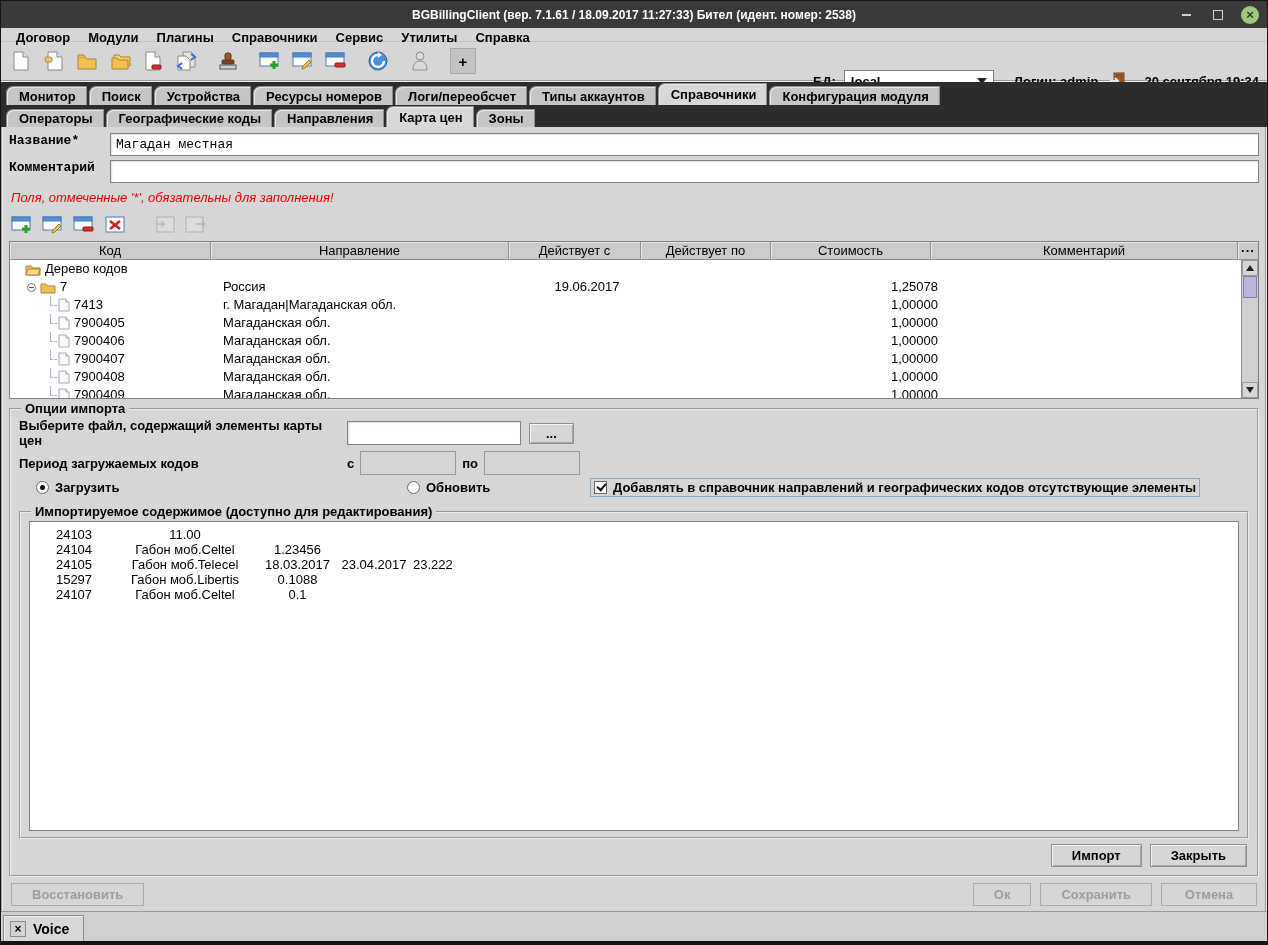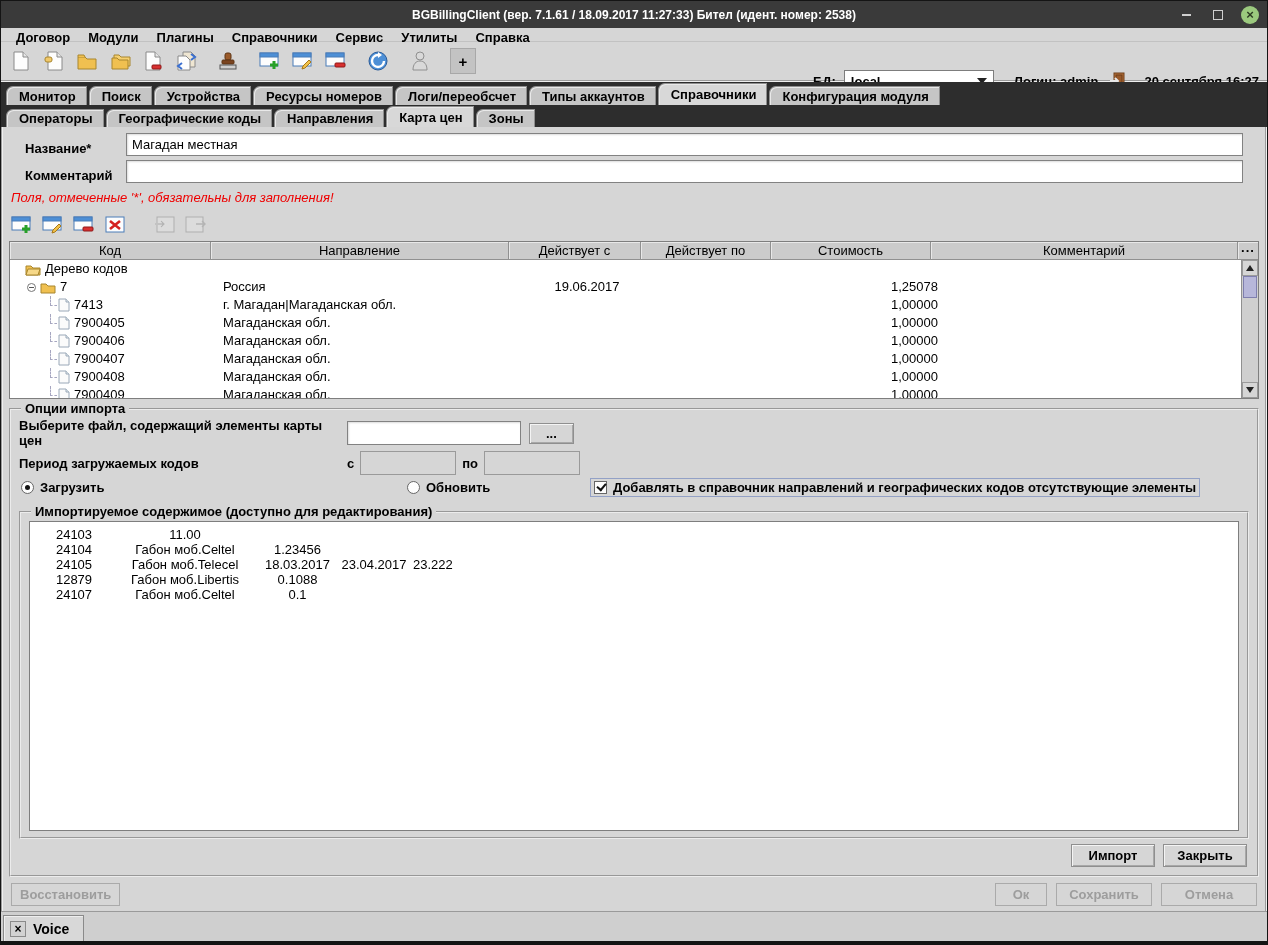--- a/index.html
+++ b/index.html
@@ -35,21 +35,21 @@
   .tabstrip { background:#2d2d2d; display:flex; align-items:flex-end; padding-left:5px; flex:none; }
   .tabstrip.main { height:23px; }
   .tabstrip.sub { height:22px; }
   .tab { background:#c5c5c5; border:1px solid #8e8e8e; border-bottom:none; border-top-left-radius:7px; font-weight:bold; padding:2px 10px 2px 12px; margin-right:2px; height:19px; line-height:15px; white-space:nowrap; cursor:default; box-shadow:inset 1px 1px 0 #e9e9e9; }
   .tab.active { background:#d8d8d8; height:22px; line-height:18px; }
   .tabstrip.sub .tab { height:18px; line-height:14px; }
   .tabstrip.sub .tab.active { height:21px; line-height:17px; }
 
   
   .content { flex:1; border-left:2px groove #efefef; border-right:2px groove #efefef; padding:4px 6px 0 6px; display:flex; flex-direction:column; overflow:hidden; }
-  .frow { display:flex; align-items:flex-end; margin:2px 16px; }
+  .frow { display:flex; align-items:flex-start; margin:2px 0;font-family:Liberation Mono, monospace; }
   .flabel { width:101px; font-weight:bold; flex:none; }
   .tinput { flex:1; height:23px; background:#fff; border:1px solid #828282; box-shadow:inset 1px 1px 2px rgba(0,0,0,.14); padding:0 5px; font-family:inherit; font-size:13px; }
   .note { color:#ee0000; font-style:italic; margin:5px 0 4px 2px; }
 
   
   .iconrow { display:flex; align-items:center; gap:9px; margin:6px 0 6px 2px; }
   .iconrow .gap { width:10px; }
   .ibtn { width:22px; height:20px; display:flex; align-items:center; justify-content:center; }
 
   
@@ -82,21 +82,21 @@
   .strack { flex:1; }
 
   
   fieldset { border:2px groove #ececec; margin-top:2px; padding:2px 8px 6px 8px; }
   legend { font-weight:bold; padding:0 4px; margin-left:2px; }
   .fs-import { flex:1; display:flex; flex-direction:column; overflow:hidden; }
   .filerow, .periodrow { display:flex; align-items:center; height:30px; }
   .wlabel { width:328px; font-weight:bold; flex:none; }
   .finput { width:174px; height:24px; background:#fff; border:1px solid #828282; box-shadow:inset 1px 1px 2px rgba(0,0,0,.14); }
   .dinput { width:96px; height:24px; background:#d6d6d6; border:1px solid #9a9a9a; }
-  .btn { background:#d6d6d6; border:1px solid #8f8f8f; box-shadow:inset 1px 1px 0 #f4f4f4, inset -1px -1px 0 #a8a8a8; font-weight:bold; font-family:inherit; font-size:13px; padding:3px 8px; cursor:default; }
+  .btn { background:#d6d6d6; border:1px solid #8f8f8f; box-shadow:inset 1px 1px 0 #f4f4f4, inset -1px -1px 0 #a8a8a8; font-weight:bold; font-family:inherit; font-size:13px; padding:3px 20px; cursor:default; }
   .btn.browse { margin-left:8px; padding:2px 16px; }
   .btn:disabled, .btn.disabled { color:#9d9d9d; box-shadow:none; border-color:#aaa; }
   .slabel { font-weight:bold; margin:0 6px; }
   .optrow { position:relative; height:24px; flex:none; }
   .opt { position:absolute; top:2px; display:flex; align-items:center; gap:6px; font-weight:bold; }
   .radio { width:13px; height:13px; border-radius:50%; border:1px solid #666; background:#fdfdfd; position:relative; flex:none; }
   .radio.sel::before { content:""; position:absolute; left:3px; top:3px; width:5px; height:5px; border-radius:50%; background:#111; }
   .cbox { width:13px; height:13px; border:1px solid #666; background:#fdfdfd; position:relative; flex:none; }
   .cbox.chk::before { content:""; position:absolute; left:2px; top:1px; width:7px; height:4px; border-left:2px solid #111; border-bottom:2px solid #111; transform:rotate(-50deg); }
   .opt.focused { outline:1px solid #93a1c6; padding:1px 3px; top:1px; }
@@ -247,21 +247,21 @@
         <span class="arrow"></span>
       </div>
       <span style="margin-left:12px">Логин: admin</span>
       <span class="ticon">
           <svg width="18" height="20">
             <rect x="5" y="2" width="10" height="16" fill="#b5713a" stroke="#6e3f1a"></rect>
             <rect x="7" y="4" width="6" height="12" fill="#9a5a2a" stroke="#6e3f1a"></rect>
             <path d="M1 10h7M6 7l3 3-3 3" fill="none" stroke="#e8e8e8" stroke-width="2"></path>
           </svg>
         </span>
-      <span class="datetime">20 сентября 16:27</span>
+      <span class="datetime">20 сентября 19:34</span>
     </div>
   </div>
 
   <div class="tabstrip main">
     <span class="tab">Монитор</span>
     <span class="tab">Поиск</span>
     <span class="tab">Устройства</span>
     <span class="tab">Ресурсы номеров</span>
     <span class="tab">Логи/переобсчет</span>
     <span class="tab">Типы аккаунтов</span>
@@ -517,41 +517,41 @@
 
       <div class="periodrow">
         <span class="wlabel">Период загружаемых кодов</span>
         <span class="slabel" style="margin-left:0">с</span>
         <input class="dinput" disabled="" style="">
         <span class="slabel">по</span>
         <input class="dinput" disabled="" style="">
       </div>
 
       <div class="optrow">
-        <span class="opt" style="left:2px">
+        <span class="opt" style="left:17px">
           <span class="radio sel"></span>
           <span>Загрузить</span>
         </span>
         <span class="opt" style="left:388px">
           <span class="radio"></span>
           <span>Обновить</span>
         </span>
         <span class="opt focused" style="left:572px">
           <span class="cbox chk"></span>
           <span>Добавлять в справочник направлений и географических кодов отсутствующие элементы</span>
         </span>
       </div>
 
       <fieldset class="fs-content">
         <legend>Импортируемое содержимое (доступно для редактирования)</legend>
         <div class="editarea">
           <div class="eline"><span class="ec0">24103</span><span class="ec1">11.00</span></div>
           <div class="eline"><span class="ec0">24104</span><span class="ec1">Габон моб.Celtel</span><span class="ec2">1.23456</span></div>
           <div class="eline"><span class="ec0">24105</span><span class="ec1">Габон моб.Telecel</span><span class="ec2">18.03.2017</span><span class="ec3">23.04.2017</span><span>23.222</span></div>
-          <div class="eline"><span class="ec0">12879</span><span class="ec1">Габон моб.Libertis</span><span class="ec2">0.1088</span></div>
+          <div class="eline"><span class="ec0">15297</span><span class="ec1">Габон моб.Libertis</span><span class="ec2">0.1088</span></div>
           <div class="eline"><span class="ec0">24107</span><span class="ec1">Габон моб.Celtel</span><span class="ec2">0.1</span></div>
         </div>
       </fieldset>
 
       <div class="fs-buttons">
         <button class="btn">Импорт</button>
         <button class="btn">Закрыть</button>
       </div>
     </fieldset>
 

